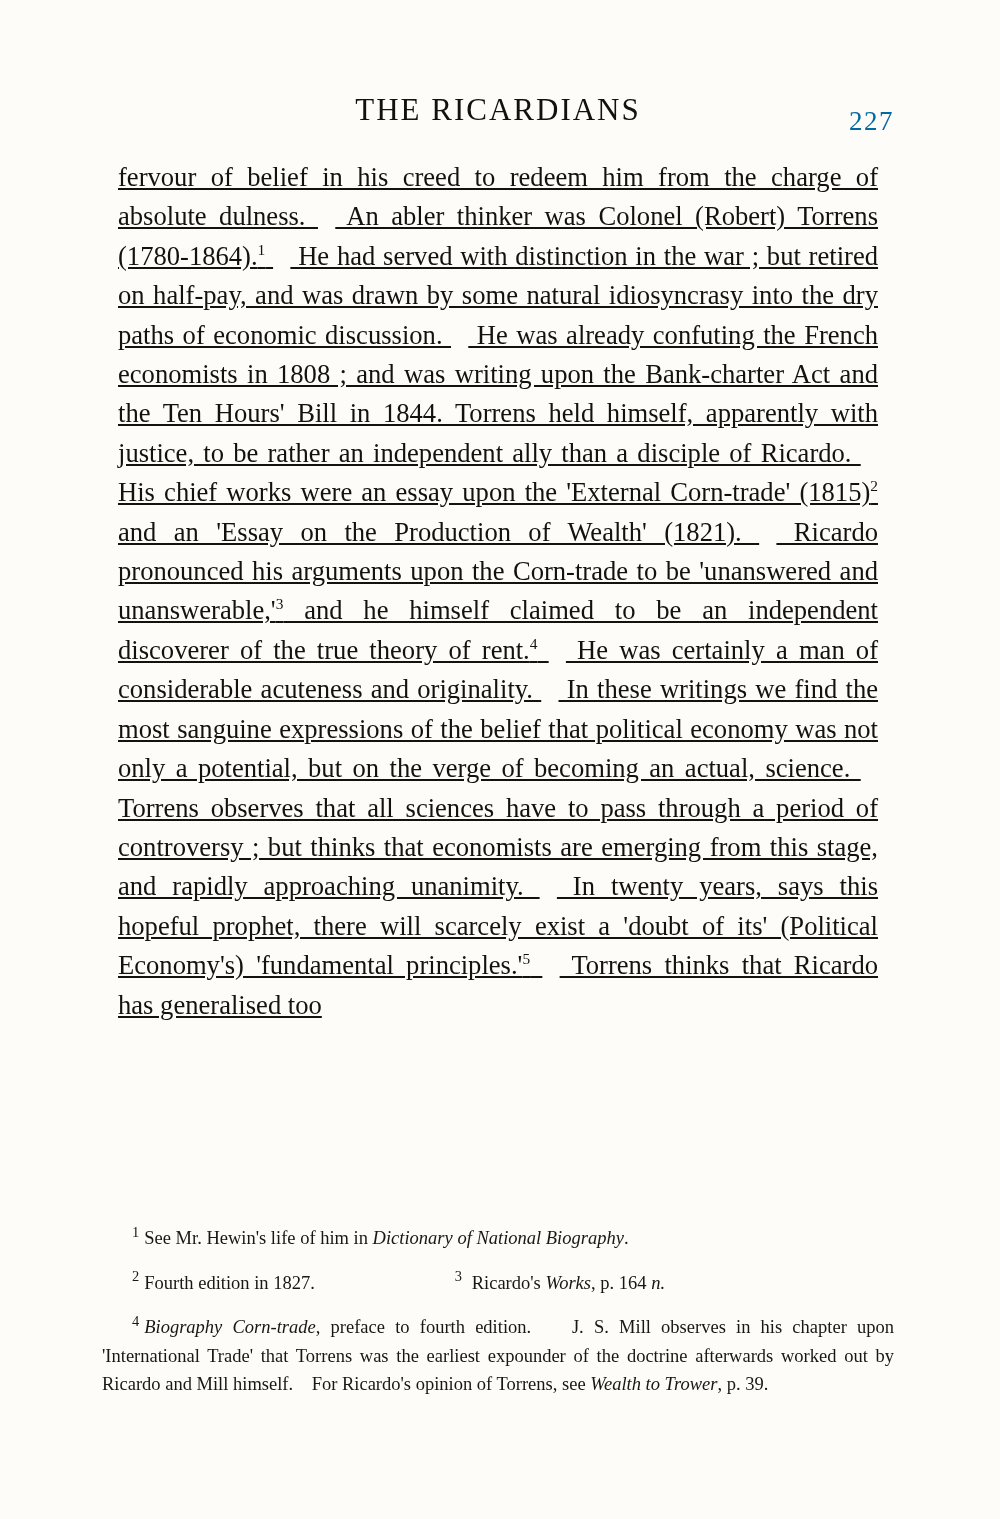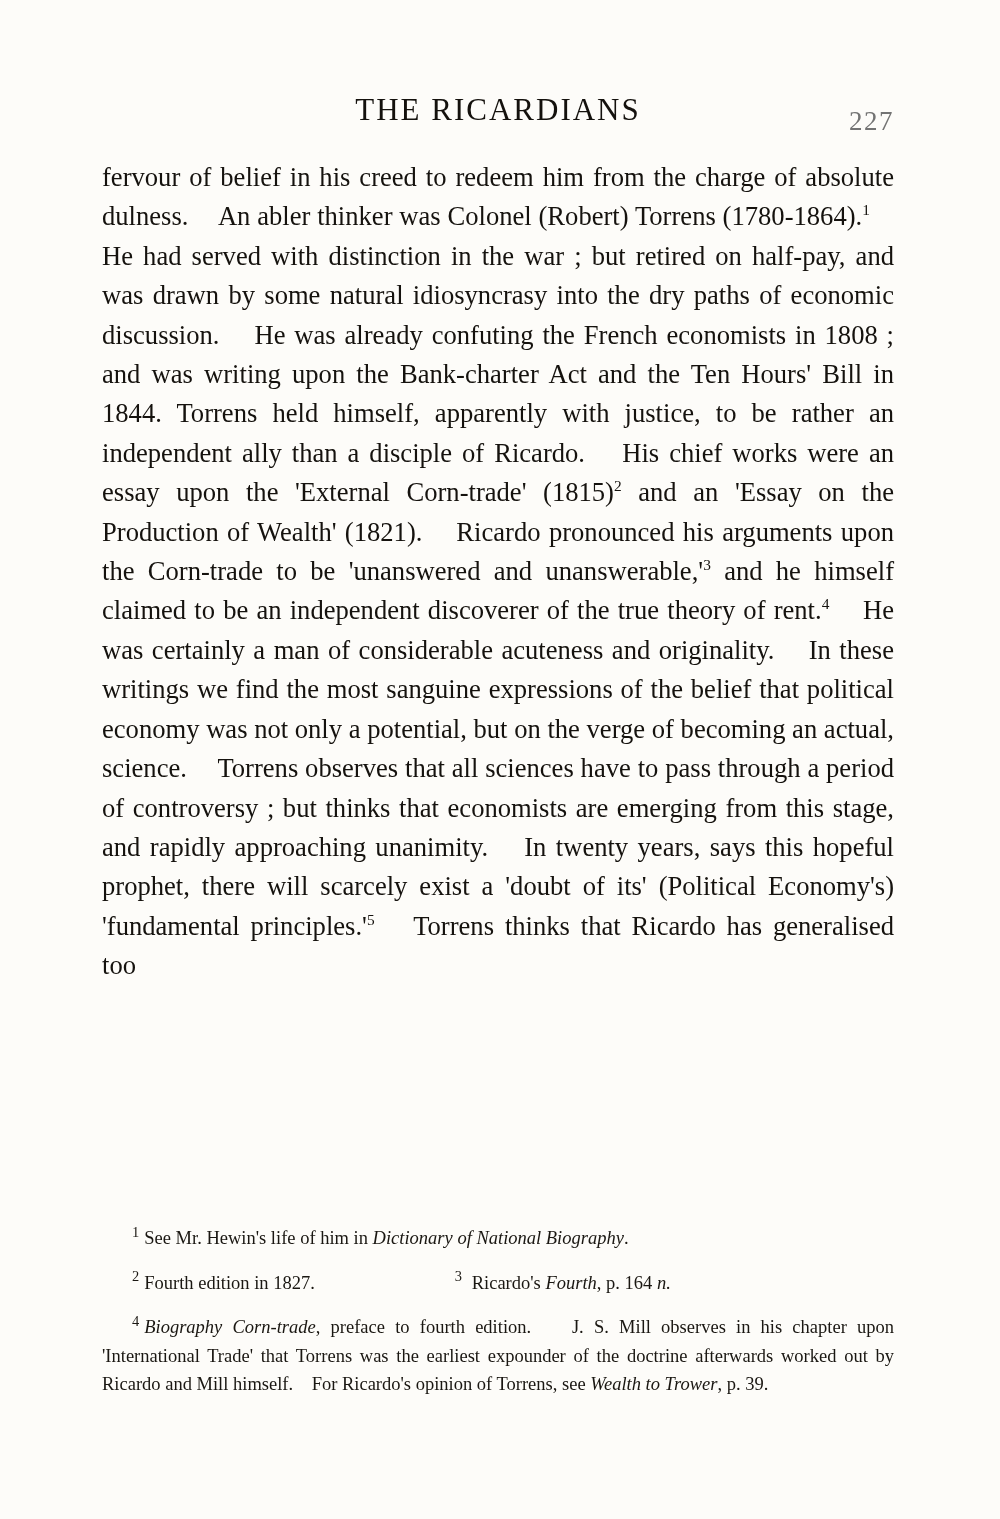--- a/index.html
+++ b/index.html
@@ -43,33 +43,34 @@
     text-align: left;
     white-space: nowrap;
     color: #14110d;
   }
   .page-number {
     position: absolute;
     right: 0;
     bottom: 3px;
     font-size: 27px;
     letter-spacing: 1.5px;
-    color: #737373;
+    color: #0369a1;
     margin-left: 26px;
   }
   .body-text {
     font-size: 26.6px;
     line-height: 39.4px;
     text-align: justify;
     text-justify: inter-word;
     color: #15120e;
     hyphens: manual;
   }
   .body-text p {
-    margin: 0;
+    margin: 16px;
+    text-decoration: underline;
   }
   .sp { display: inline-block; width: 0.65em; }
   sup {
     font-size: 0.58em;
     vertical-align: super;
     line-height: 0;
   }
   .footnotes {
     position: absolute;
     left: 102px;
@@ -118,20 +119,20 @@
       <p>fervour of belief in his creed to redeem him from the charge of absolute dulness. <span class="sp"></span> An abler thinker was Colonel (Robert) Torrens (1780-1864).<sup>1</sup> <span class="sp"></span> He had served with distinction in the war ; but retired on half-pay, and was drawn by some natural idiosyncrasy into the dry paths of economic discussion. <span class="sp"></span> He was already confuting the French economists in 1808 ; and was writing upon the Bank-charter Act and the Ten Hours' Bill in 1844. Torrens held himself, apparently with justice, to be rather an independent ally than a disciple of Ricardo. <span class="sp"></span> His chief works were an essay upon the 'External Corn-trade' (1815)<sup>2</sup> and an 'Essay on the Production of Wealth' (1821). <span class="sp"></span> Ricardo pronounced his arguments upon the Corn-trade to be 'unanswered and unanswerable,'<sup>3</sup> and he himself claimed to be an independent discoverer of the true theory of rent.<sup>4</sup> <span class="sp"></span> He was certainly a man of considerable acuteness and originality. <span class="sp"></span> In these writings we find the most sanguine expressions of the belief that political economy was not only a potential, but on the verge of becoming an actual, science. <span class="sp"></span> Torrens observes that all sciences have to pass through a period of controversy ; but thinks that economists are emerging from this stage, and rapidly approaching unanimity. <span class="sp"></span> In twenty years, says this hopeful prophet, there will scarcely exist a 'doubt of its' (Political Economy's) 'fundamental principles.'<sup>5</sup> <span class="sp"></span> Torrens thinks that Ricardo has generalised too</p>
     </div>
 
   </div>
 
   <div class="footnotes">
     <p class="fn">
       <span class="fn-num">1</span><span>See Mr. Hewin's life of him in <em>Dictionary of National Biography</em>.</span>
     </p>
     <p class="fn">
-      <span class="fn-num">2</span><span>Fourth edition in 1827.<span class="fn-inline-right"><span class="fn-num">3</span> Ricardo's <em>Fourth</em>, p. 164 <em>n.</em></span></span>
+      <span class="fn-num">2</span><span>Fourth edition in 1827.<span class="fn-inline-right"><span class="fn-num">3</span> Ricardo's <em>Works</em>, p. 164 <em>n.</em></span></span>
     </p>
     <p class="fn wide">
       <span class="fn-num">4</span><span><em>Biography Corn-trade</em>, preface to fourth edition. &nbsp;&nbsp; J. S. Mill observes in his chapter upon 'International Trade' that Torrens was the earliest expounder of the doctrine afterwards worked out by Ricardo and Mill himself. &nbsp;&nbsp; For Ricardo's opinion of Torrens, see <em>Wealth to Trower</em>, p. 39.</span>
     </p>
   </div>
 
 </div>
 
 </body></html>

